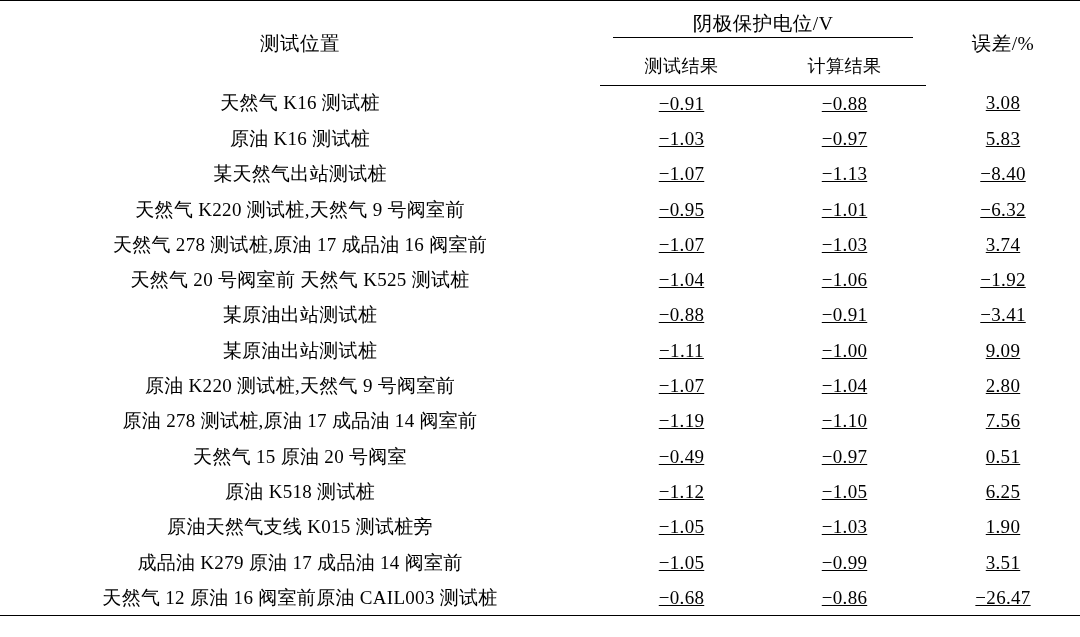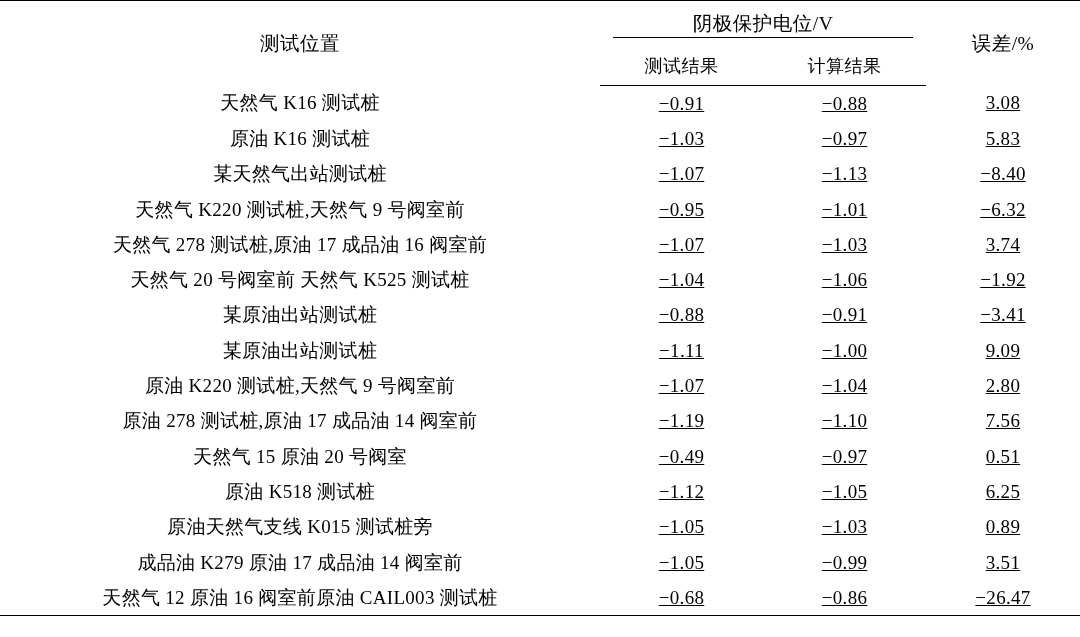--- a/index.html
+++ b/index.html
@@ -187,21 +187,21 @@
       <tr>
         <td class="loc">原油 K518 测试桩</td>
         <td class="num">−1.12</td>
         <td class="num">−1.05</td>
         <td class="num">6.25</td>
       </tr>
       <tr>
         <td class="loc">原油天然气支线 K015 测试桩旁</td>
         <td class="num">−1.05</td>
         <td class="num">−1.03</td>
-        <td class="num">0.89</td>
+        <td class="num">1.90</td>
       </tr>
       <tr>
         <td class="loc">成品油 K279 原油 17 成品油 14 阀室前</td>
         <td class="num">−1.05</td>
         <td class="num">−0.99</td>
         <td class="num">3.51</td>
       </tr>
       <tr class="rule-bottom">
         <td class="loc">天然气 12 原油 16 阀室前原油 CAIL003 测试桩</td>
         <td class="num">−0.68</td>

